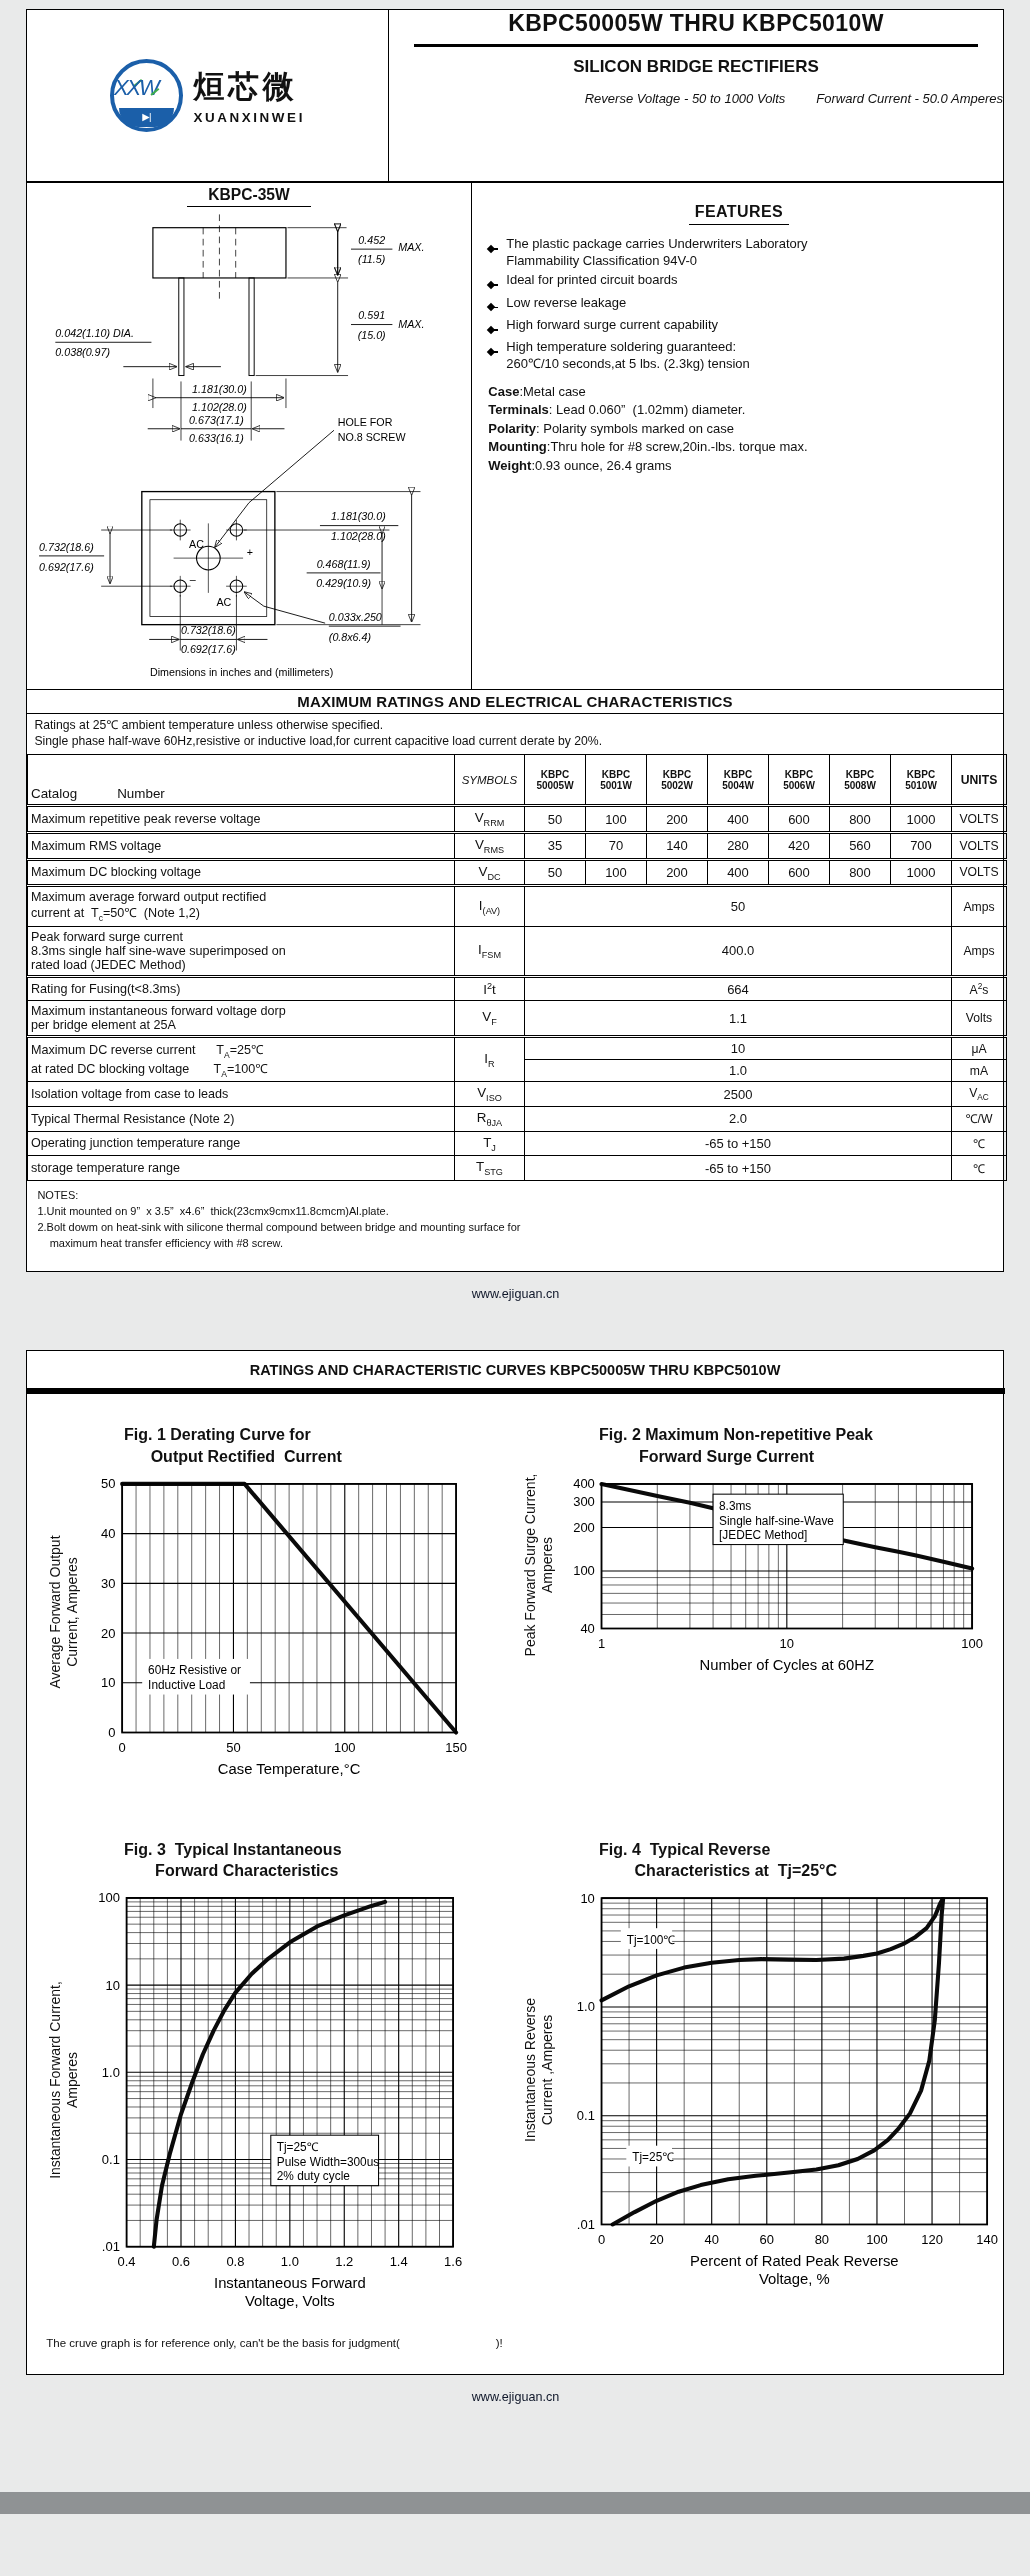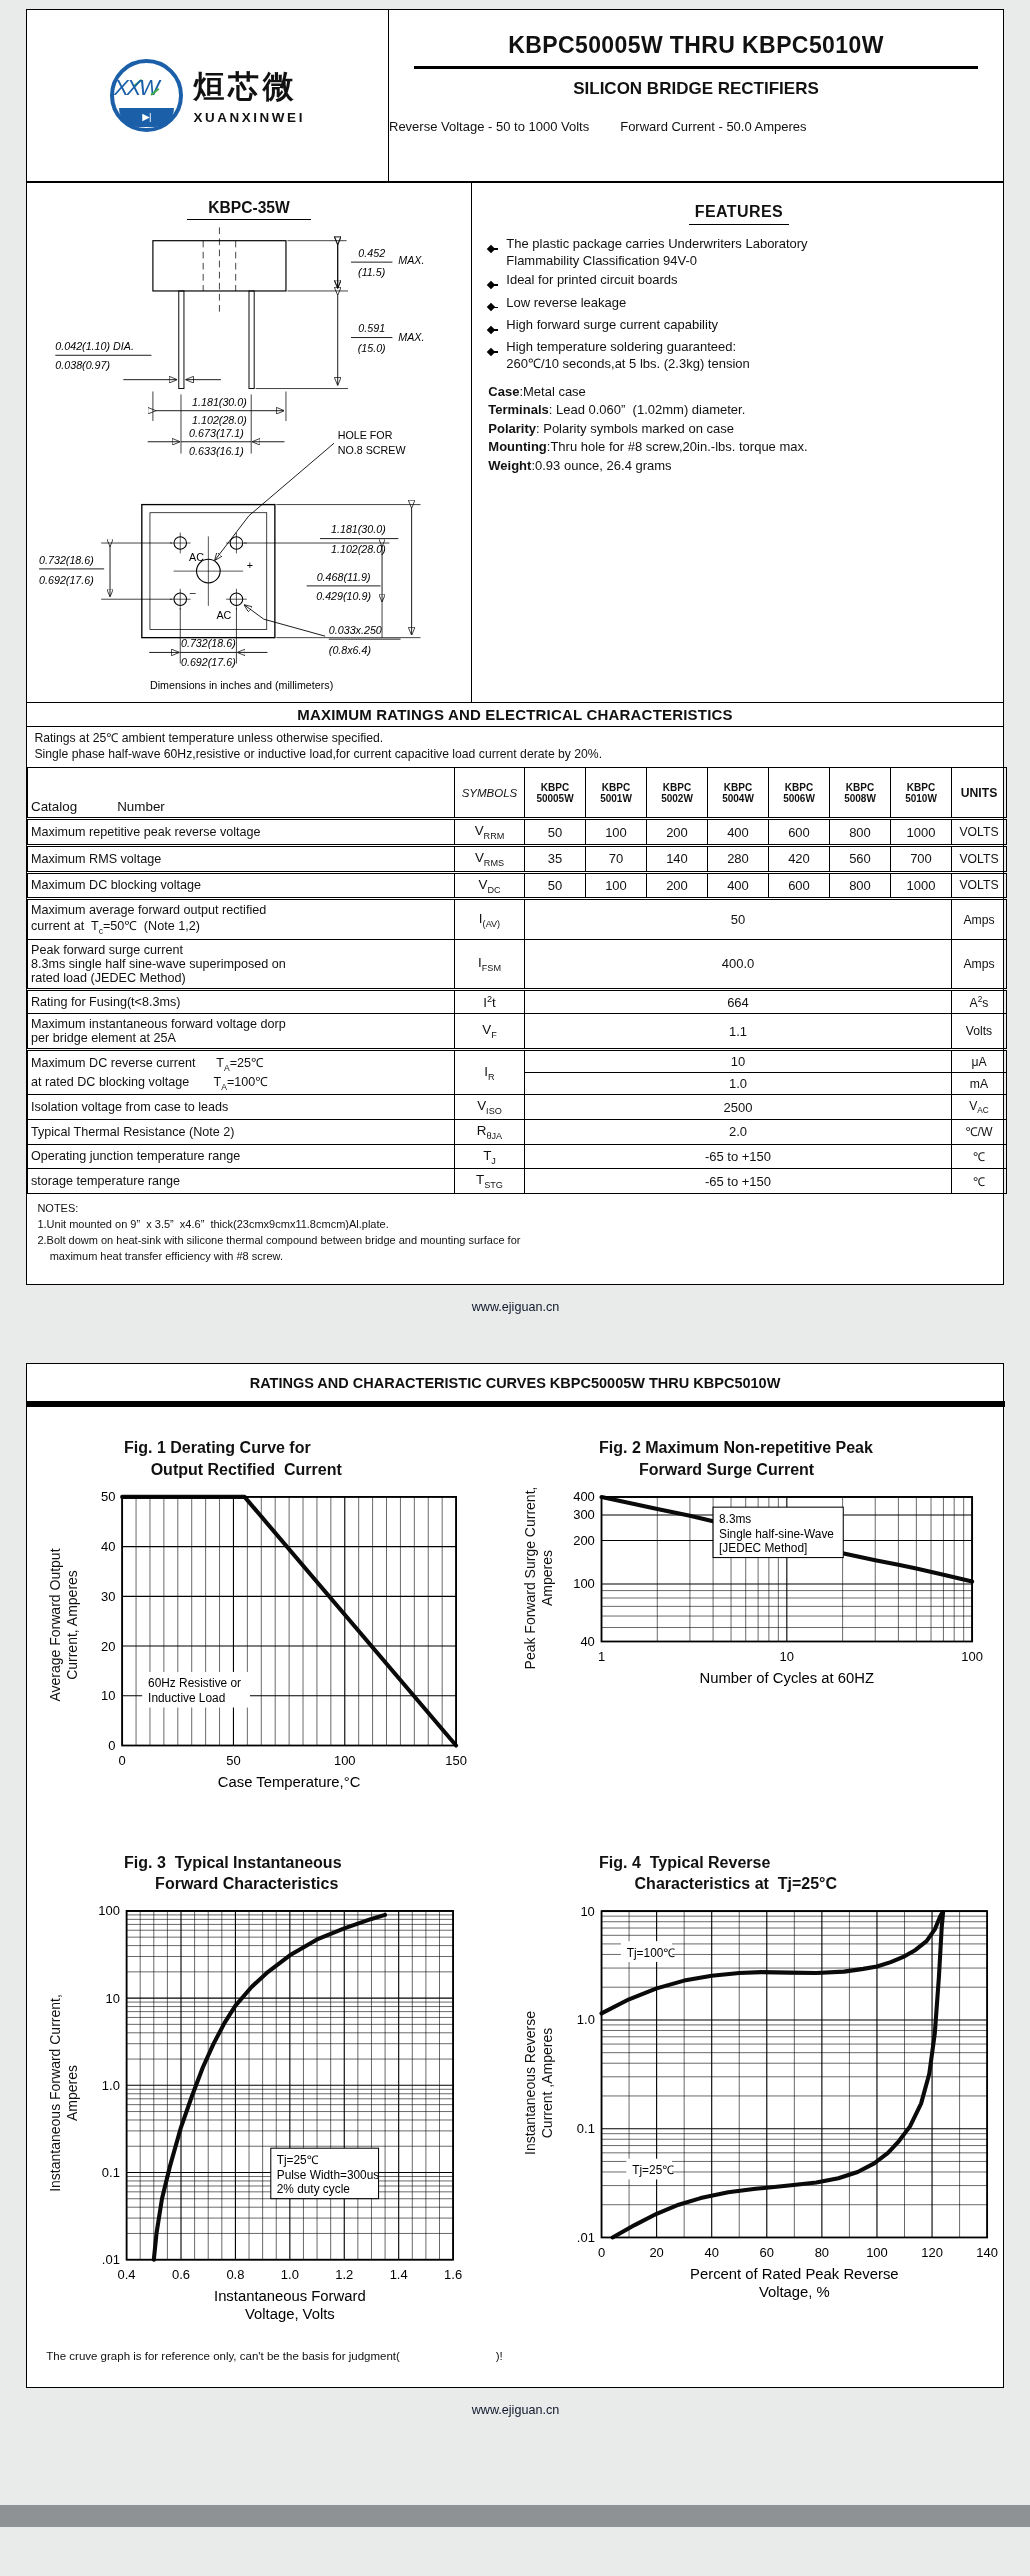--- a/index.html
+++ b/index.html
@@ -9,29 +9,29 @@
   .hdr{display:flex;height:171px;}
   .hdr-logo{width:361px;border-right:1.5px solid #000;display:flex;align-items:center;justify-content:center;gap:10.4px;}
   .logo-circle{width:65px;height:65px;border:4.5px solid #1b5fa9;border-radius:50%;position:relative;flex:0 0 auto;}
   .logo-circle::before{content:"";position:absolute;left:19.3px;top:19.3px;width:9.6px;height:2.2px;background:#3fae49;transform:rotate(-40deg);}
   .logo-circle::after{content:"";position:absolute;left:36px;top:28px;width:9.6px;height:2.2px;background:#3fae49;transform:rotate(-40deg);}
   .xxw{position:absolute;top:12px;left:0;right:0;text-align:left;font-style:italic;font-weight:normal;font-size:22px;letter-spacing:-2.2px;color:#1b5fa9;}
   .logo-band{position:absolute;bottom:1.5px;left:5.2px;right:5.2px;height:18.5px;background:#1b5fa9;border-radius:0 0 28px 28px;text-align:center;}
   .diode{color:#fff;font-size:9.6px;line-height:18.5px;letter-spacing:-0.7px;}
   .logo-text .cn{font-size:31px;font-weight:bold;letter-spacing:3.7px;}
   .logo-text .en{font-size:13.4px;font-weight:bold;letter-spacing:2.6px;margin-top:1.5px;}
-  .hdr-title{flex:1;text-align:center;padding-top:22px;}
+  .hdr-title{flex:1;text-align:center;}
   .hdr-title h1{margin:0;font-size:23px;letter-spacing:0.4px;}
   .hdr-rule{height:2.2px;background:#000;width:92%;margin:7.4px auto 10.4px auto;}
   .hdr-title h2{margin:0;font-size:17px;}
-  .hdr-spec{font-size:13px;margin-top:20px;display:flex;justify-content:flex-start;gap:31px;}
+  .hdr-spec{font-style:italic;font-size:13px;margin-top:14px;display:flex;justify-content:flex-end;gap:31px;}
   .hrule{height:2.2px;background:#000;}
   
   .cols{display:flex;}
-  .col-draw{width:444px;border-right:1.5px solid #000;padding-top:16px;}
+  .col-draw{width:444px;border-right:1.5px solid #000;padding-top:3px;}
   .draw-title-wrap{text-align:center;}
   .draw-title{display:inline-block;font-weight:bold;font-size:15.6px;border-bottom:1.5px solid #000;padding:0 21px 2.2px 21px;}
   .col-right{flex:1;padding:13.4px 13.4px 0 16.3px;}
   .sec-head-wrap{text-align:center;margin:6px 0 10.4px 0;}
   .sec-head{display:inline-block;font-weight:bold;font-size:16px;border-bottom:1.9px solid #000;padding:0 6px 3px 6px;letter-spacing:0.4px;}
   .feat{display:flex;margin:2.2px 0;}
   .bullet{flex:0 0 18px;margin-top:6px;white-space:nowrap;}
   .bh{display:inline-block;width:6px;height:6px;background:#000;transform:rotate(45deg);vertical-align:middle;}
   .bt{display:inline-block;width:5.2px;height:1.8px;background:#000;vertical-align:middle;margin-left:-1.5px;}
   .ftext{font-size:13px;line-height:1.32;white-space:pre-line;}

